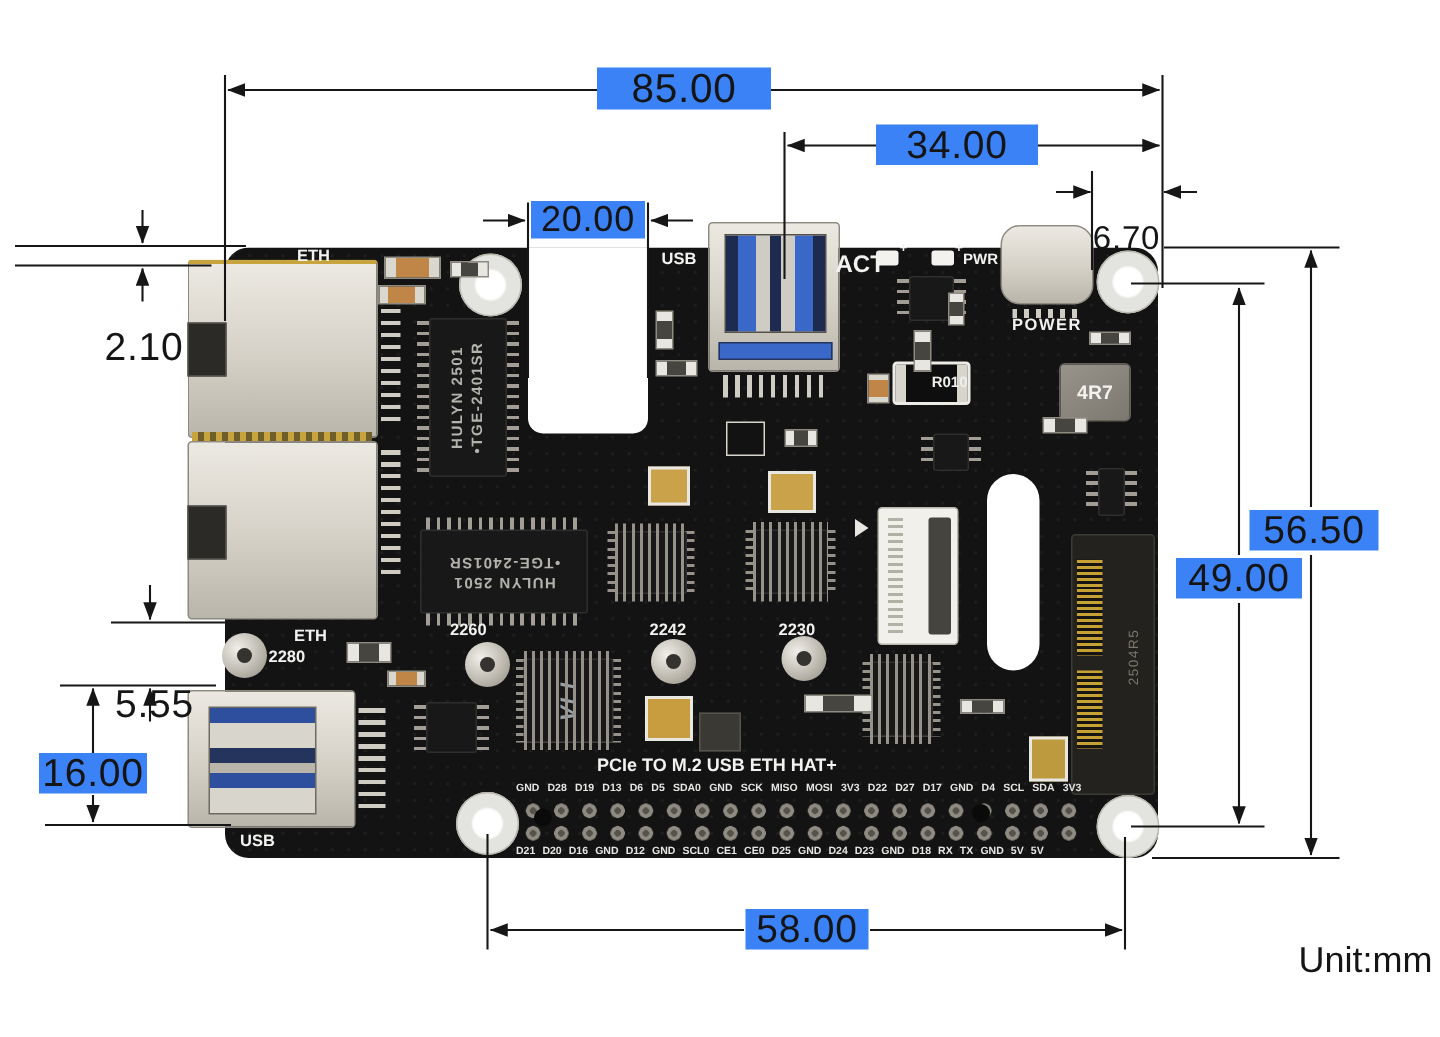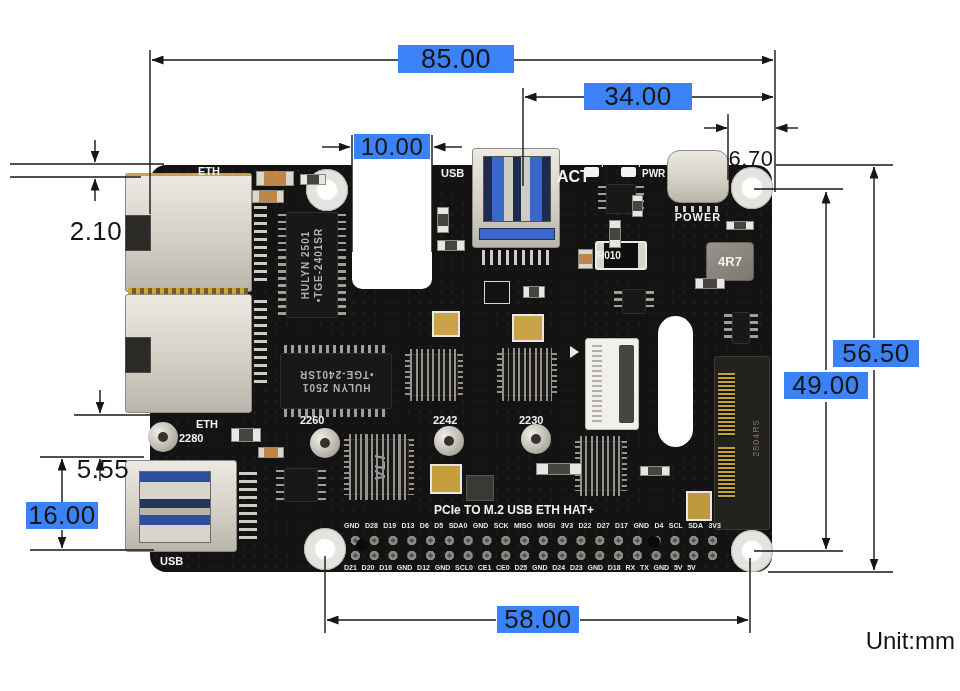--- a/index.html
+++ b/index.html
@@ -147,21 +147,21 @@
     </div>
   <div class="abs sop" style="left:724px;top:310px;width:34px;height:36px;">
       <div class="die"></div>
     </div>
   <div class="abs sop" style="left:276px;top:466px;width:50px;height:38px;">
       <div class="die"></div>
     </div>
 
   <div class="abs" style="left:595px;top:241px;width:48px;height:25px;border:2px solid #ecebe5;border-radius:3px;
               background:linear-gradient(90deg,#d8d5cc 0 14%,#0e0e0e 14% 86%,#d8d5cc 86%);
-              display:flex;align-items:center;justify-content:flex-start;">
+              display:flex;align-items:center;justify-content:flex-end;">
     <span class="silk" style="position:static;font-size:10px;color:#efefec;">R010</span>
   </div>
 
   <div class="abs" style="left:706px;top:242px;width:46px;height:37px;border-radius:4px;border:1px solid #63605a;
               background:linear-gradient(145deg,#98948b,#7c786f);display:flex;align-items:center;justify-content:center;">
     <span style="color:#f2f1ed;font-weight:bold;font-size:13px;">4R7</span>
   </div>
 
   <div class="abs" style="left:714px;top:356px;width:54px;height:172px;background:#24221f;border:1px solid #3c3a34;border-radius:3px;">
     <div style="position:absolute;left:3px;top:16px;width:17px;height:64px;
@@ -213,21 +213,21 @@
   <div class="led" style="left:584px;top:167px;width:15px;height:10px;"></div>
   <div class="led" style="left:621px;top:167px;width:15px;height:10px;"></div>
   <div class="silk" style="left:642px;top:169px;font-size:10px;">PWR</div>
   <div class="silk" style="left:658px;top:212px;width:80px;text-align:center;font-size:11px;letter-spacing:1px;">POWER</div>
   <div class="silk" style="left:196px;top:419px;font-size:11px;">ETH</div>
   <div class="silk" style="left:179px;top:433px;font-size:11px;">2280</div>
   <div class="silk" style="left:300px;top:415px;font-size:11px;">2260</div>
   <div class="silk" style="left:433px;top:415px;font-size:11px;">2242</div>
   <div class="silk" style="left:519px;top:415px;font-size:11px;">2230</div>
   <div class="silk" style="left:160px;top:556px;font-size:11px;">USB</div>
-  <div class="silk" style="left:398px;top:504px;width:196px;text-align:right;font-size:12px;">PCIe TO M.2 USB ETH HAT+</div>
+  <div class="silk" style="left:398px;top:504px;width:196px;text-align:left;font-size:12px;">PCIe TO M.2 USB ETH HAT+</div>
 
   <div class="gpiorow" style="left:344px;top:522px;width:377px;">
       <span>GND</span>
       <span>D28</span>
       <span>D19</span>
       <span>D13</span>
       <span>D6</span>
       <span>D5</span>
       <span>SDA0</span>
       <span>GND</span>
@@ -323,21 +323,21 @@
       <line x1="496" y1="620" x2="327" y2="620" marker-end="url(#ar)"></line>
       <line x1="580" y1="620" x2="748" y2="620" marker-end="url(#ar)"></line>
       <line x1="325" y1="556" x2="325" y2="633"></line>
       <line x1="750" y1="558" x2="750" y2="633"></line>
     </g>
   </svg>
 
   <div class="dim dimtxt" style="left:398px;top:45px;width:116px;font-size:27px;">85.00</div>
   <div class="dim dimtxt" style="left:584px;top:83px;width:108px;">34.00</div>
   <div class="dim dimtxt nobg" style="left:727px;top:115px;width:48px;font-size:22px;">6.70</div>
-  <div class="dim dimtxt" style="left:354px;top:134px;width:76px;font-size:24px;">10.00</div>
+  <div class="dim dimtxt" style="left:354px;top:134px;width:76px;font-size:24px;">20.00</div>
   <div class="dim dimtxt nobg" style="left:60px;top:186px;width:72px;">2.10</div>
   <div class="dim dimtxt nobg" style="left:68px;top:424px;width:70px;">5.55</div>
   <div class="dim dimtxt" style="left:26px;top:502px;width:72px;">16.00</div>
   <div class="dim dimtxt" style="left:833px;top:340px;width:86px;">56.50</div>
   <div class="dim dimtxt" style="left:784px;top:372px;width:84px;">49.00</div>
   <div class="dim dimtxt" style="left:497px;top:606px;width:82px;">58.00</div>
   <div class="unit dimtxt" style="left:790px;top:627px;width:165px;">Unit:mm</div>
 </div>
 
 </body></html>

